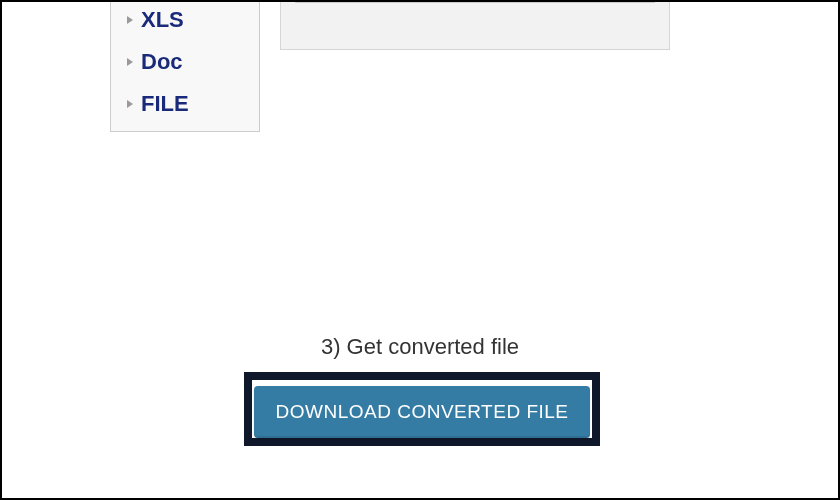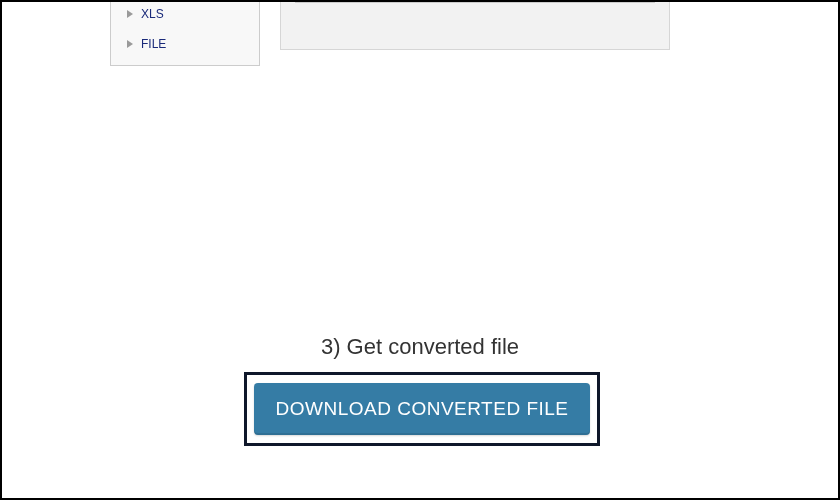--- a/index.html
+++ b/index.html
@@ -31,22 +31,22 @@
       width: 0;
       height: 0;
       border-top: 4px solid transparent;
       border-bottom: 4px solid transparent;
       border-left: 6px solid #9a9a9a;
       margin-right: 8px;
       flex-shrink: 0;
     }
     .sidebar-item .label {
       color: #1a2a7a;
-      font-weight: normal;
-      font-size: 12px;
+      font-weight: bold;
+      font-size: 22px;
     }
     .content-panel {
       position: absolute;
       left: 278px;
       top: -10px;
       width: 390px;
       height: 58px;
       background: #f2f2f2;
       border: 1px solid #d6d6d6;
     }
@@ -67,23 +67,23 @@
       text-align: center;
       font-size: 22px;
       color: #333;
     }
     .download-wrap {
       position: absolute;
       left: 242px;
       top: 370px;
       width: 356px;
       height: 74px;
-      border: 3px solid #0f172a;
+      border: 8px solid #0f172a;
       display: flex;
-      align-items: center;
+      align-items: flex-end;
       justify-content: center;
     }
     .download-btn {
       background: #357ca5;
       color: #fff;
       border: none;
       border-radius: 4px;
       width: 336px;
       height: 52px;
       font-size: 19px;
@@ -95,20 +95,24 @@
 </head>
 <body>
 
 <div class="sidebar">
   <div class="sidebar-item">
     <span class="arrow"></span>
     <span class="label">XLS</span>
   </div>
   <div class="sidebar-item">
     <span class="arrow"></span>
+    <span class="label">Doc</span>
+  </div>
+  <div class="sidebar-item">
+    <span class="arrow"></span>
     <span class="label">FILE</span>
   </div>
 </div>
 
 <div class="content-panel">
   <div class="content-panel-inner"></div>
 </div>
 
 <div class="step-label">3) Get converted file</div>
 

